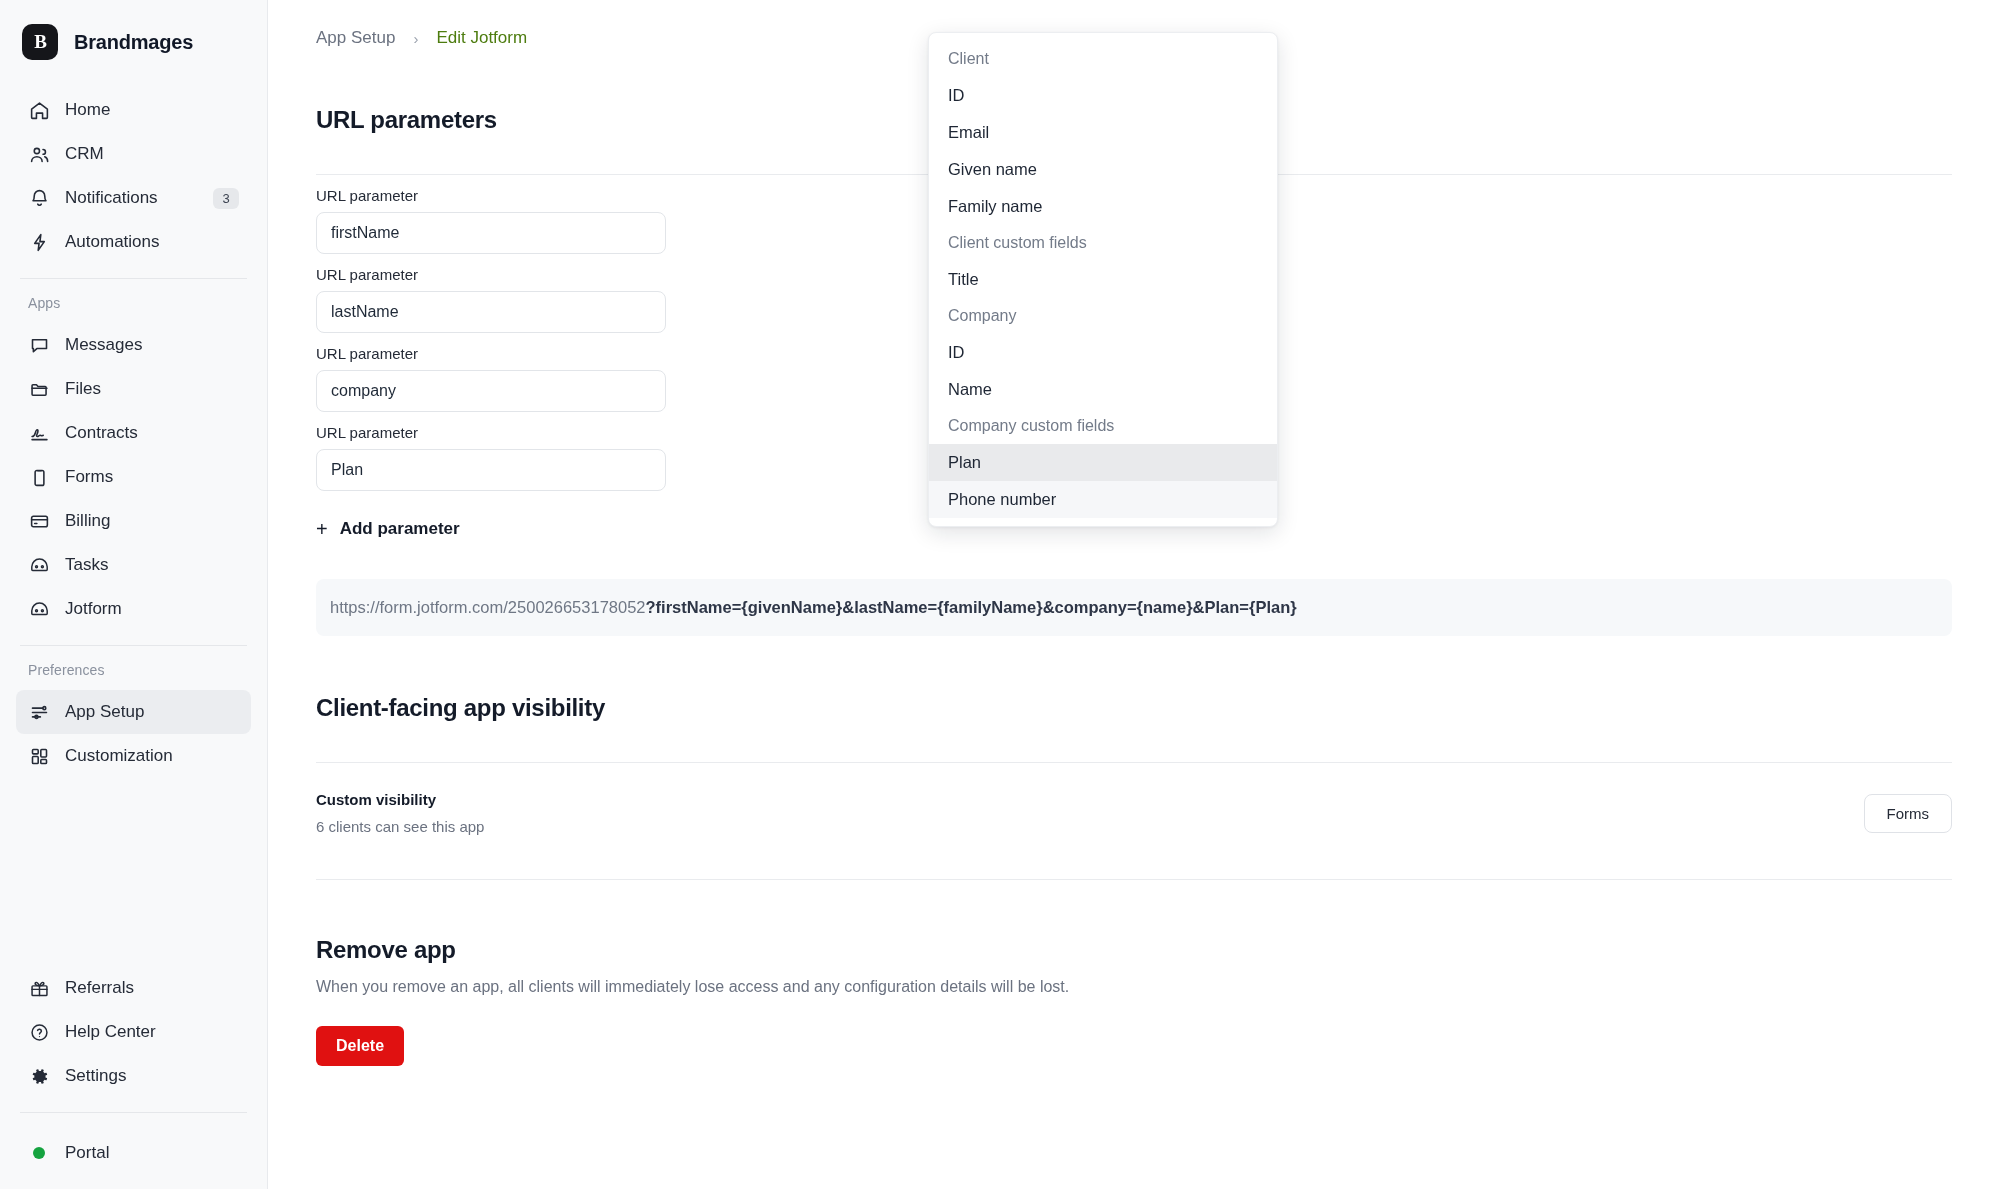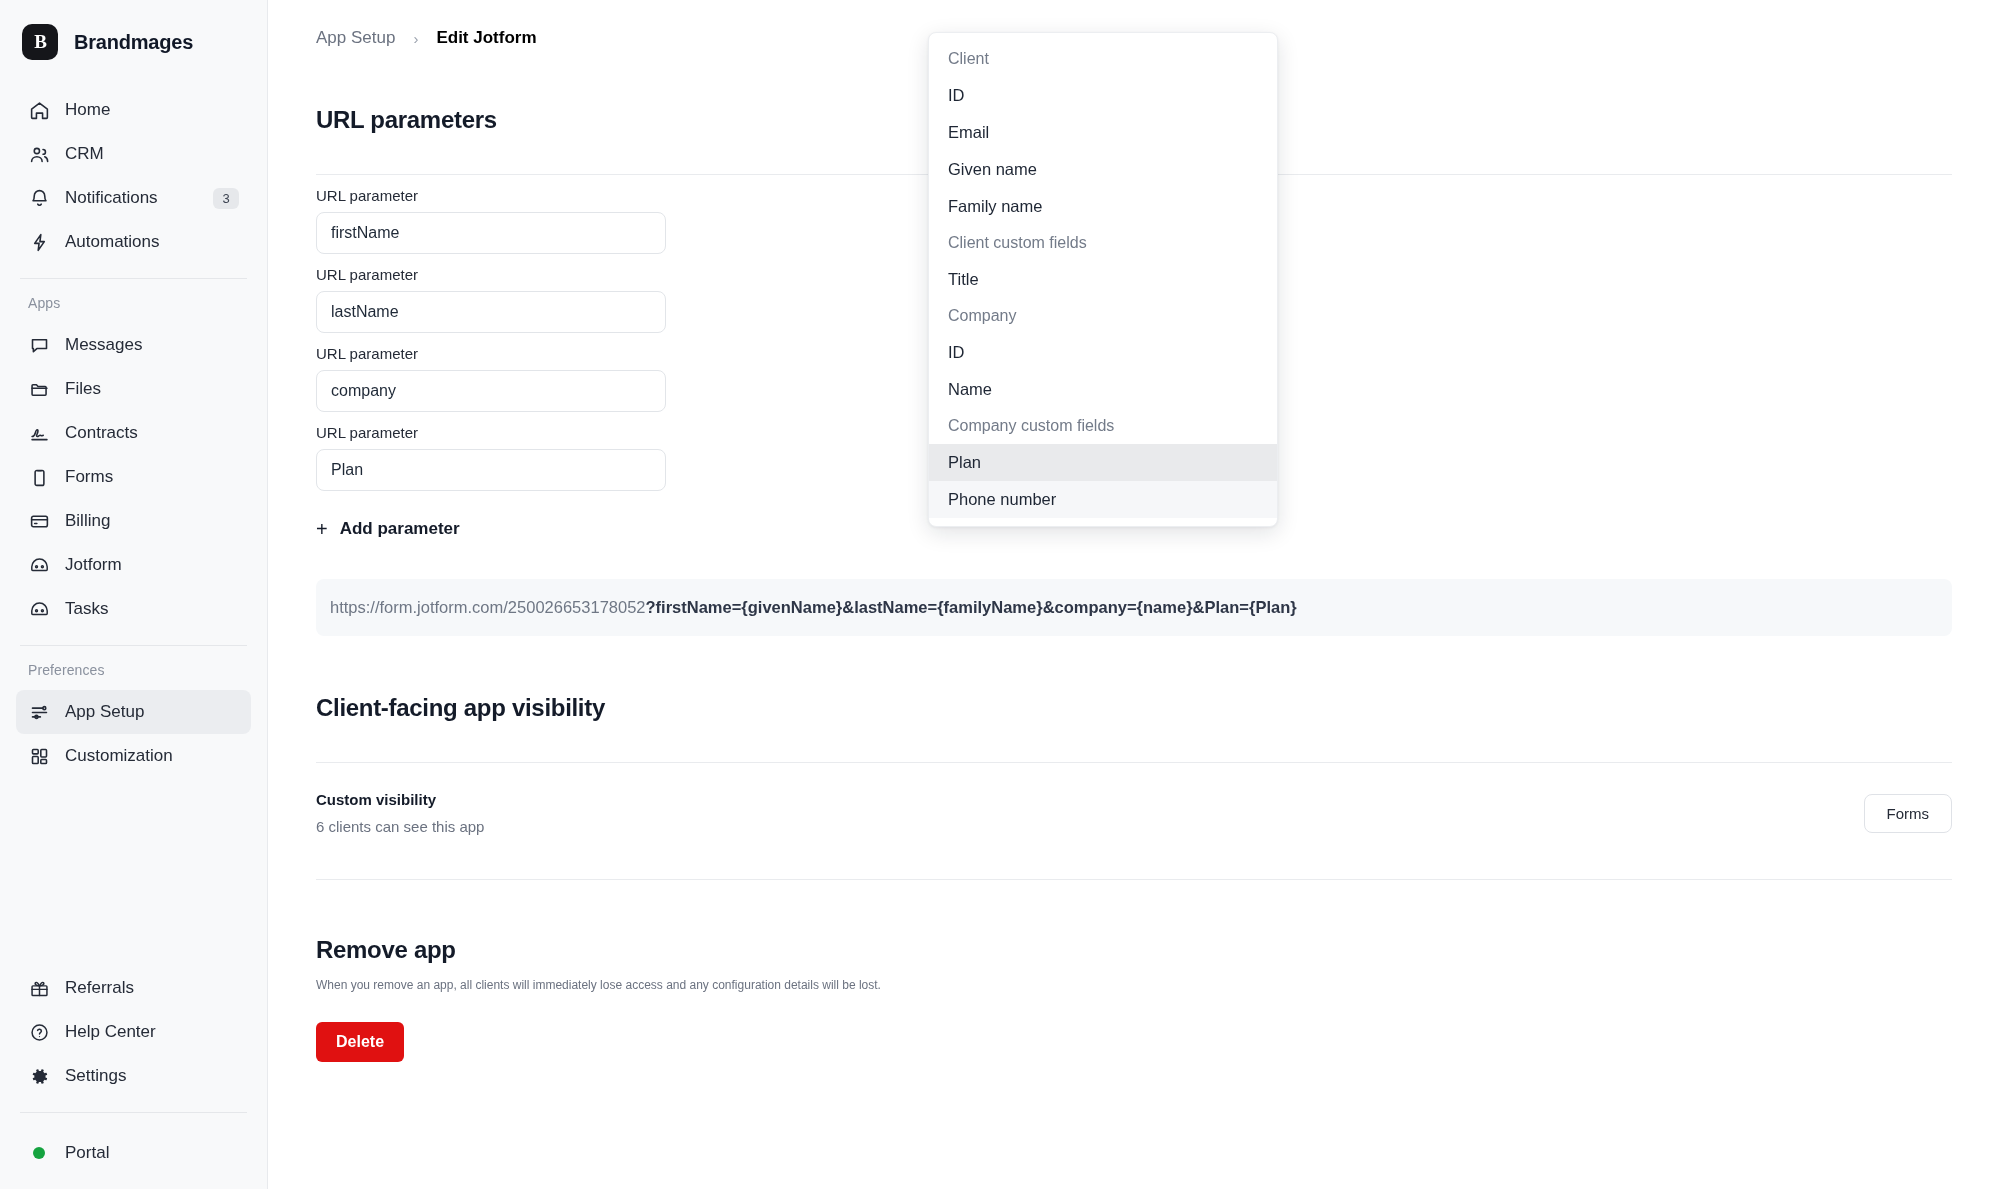--- a/index.html
+++ b/index.html
@@ -67,21 +67,21 @@
     flex: 1; height: 1189px; background: #ffffff;
     overflow: hidden; position: relative;
   }
   .breadcrumb {
     display: flex; align-items: center; gap: 18px;
     padding: 28px 0 0 48px;
     font-size: 17px;
   }
   .bc-link { color: #6b7280; cursor: pointer; }
   .bc-sep { color: #9aa1ad; font-size: 15px; }
-  .bc-current { color: #000000; font-weight: 700; }
+  .bc-current { color: #4d7c0f; font-weight: 400; }
 
   .content { padding: 0 48px 0 48px; }
 
   .section-title {
     font-size: 24px; font-weight: 700; color: #141b29;
     letter-spacing: -0.3px; margin-top: 58px;
   }
   .section-rule { height: 1px; background: #e9ebee; margin-top: 40px; }
 
   .param-row {
@@ -132,21 +132,21 @@
   .vis-sub { font-size: 15px; color: #6b7280; margin-top: 10px; }
   .edit-btn {
     border: 1px solid #dfe2e7; border-radius: 8px;
     background: #ffffff; color: #252b37;
     font-size: 15px; padding: 10px 22px; cursor: pointer;
     font-family: "Liberation Sans", sans-serif;
   }
   .thin-rule { height: 1px; background: #e9ebee; margin-top: 44px; }
 
   .danger-title { font-size: 24px; font-weight: 700; color: #141b29; margin-top: 56px; letter-spacing: -0.3px; }
-  .danger-desc { font-size: 12px; color: #6b7280; margin-top: 14px; }
+  .danger-desc { font-size: 16px; color: #6b7280; margin-top: 14px; }
   .delete-btn {
     margin-top: 30px;
     background: #e01111; color: #ffffff;
     border: none; border-radius: 6px;
     font-size: 16px; font-weight: 600;
     padding: 11px 20px; cursor: pointer;
     font-family: "Liberation Sans", sans-serif;
   }
 
   
@@ -287,32 +287,32 @@
 
 
       <div class="nav-item">
         <span class="nav-icon">
           <svg viewBox="0 0 24 24" fill="none" stroke="currentColor" stroke-width="1.7" stroke-linecap="round" stroke-linejoin="round">
               <path d="M3.2 13.5a8.8 8.8 0 0 1 17.6 0v3.2a1 1 0 0 1-1 1H4.2a1 1 0 0 1-1-1z"></path>
               <circle cx="8.6" cy="13.4" r="1.1"></circle>
               <circle cx="15.3" cy="13.4" r="1.1"></circle>
             </svg>
         </span>
-        <span class="nav-label">Jotform</span>
+        <span class="nav-label">Tasks</span>
       </div>
 
       <div class="nav-item">
         <span class="nav-icon">
           <svg viewBox="0 0 24 24" fill="none" stroke="currentColor" stroke-width="1.7" stroke-linecap="round" stroke-linejoin="round">
               <path d="M3.2 13.5a8.8 8.8 0 0 1 17.6 0v3.2a1 1 0 0 1-1 1H4.2a1 1 0 0 1-1-1z"></path>
               <circle cx="8.6" cy="13.4" r="1.1"></circle>
               <circle cx="15.3" cy="13.4" r="1.1"></circle>
             </svg>
         </span>
-        <span class="nav-label">Tasks</span>
+        <span class="nav-label">Jotform</span>
       </div>
     </div>
 
     <div class="nav-divider"></div>
     <div class="nav-section-title">Preferences</div>
 
     <div class="nav-group">
       <div class="nav-item active">
         <span class="nav-icon">
           <svg viewBox="0 0 24 24" fill="none" stroke="currentColor" stroke-width="1.8" stroke-linecap="round">

